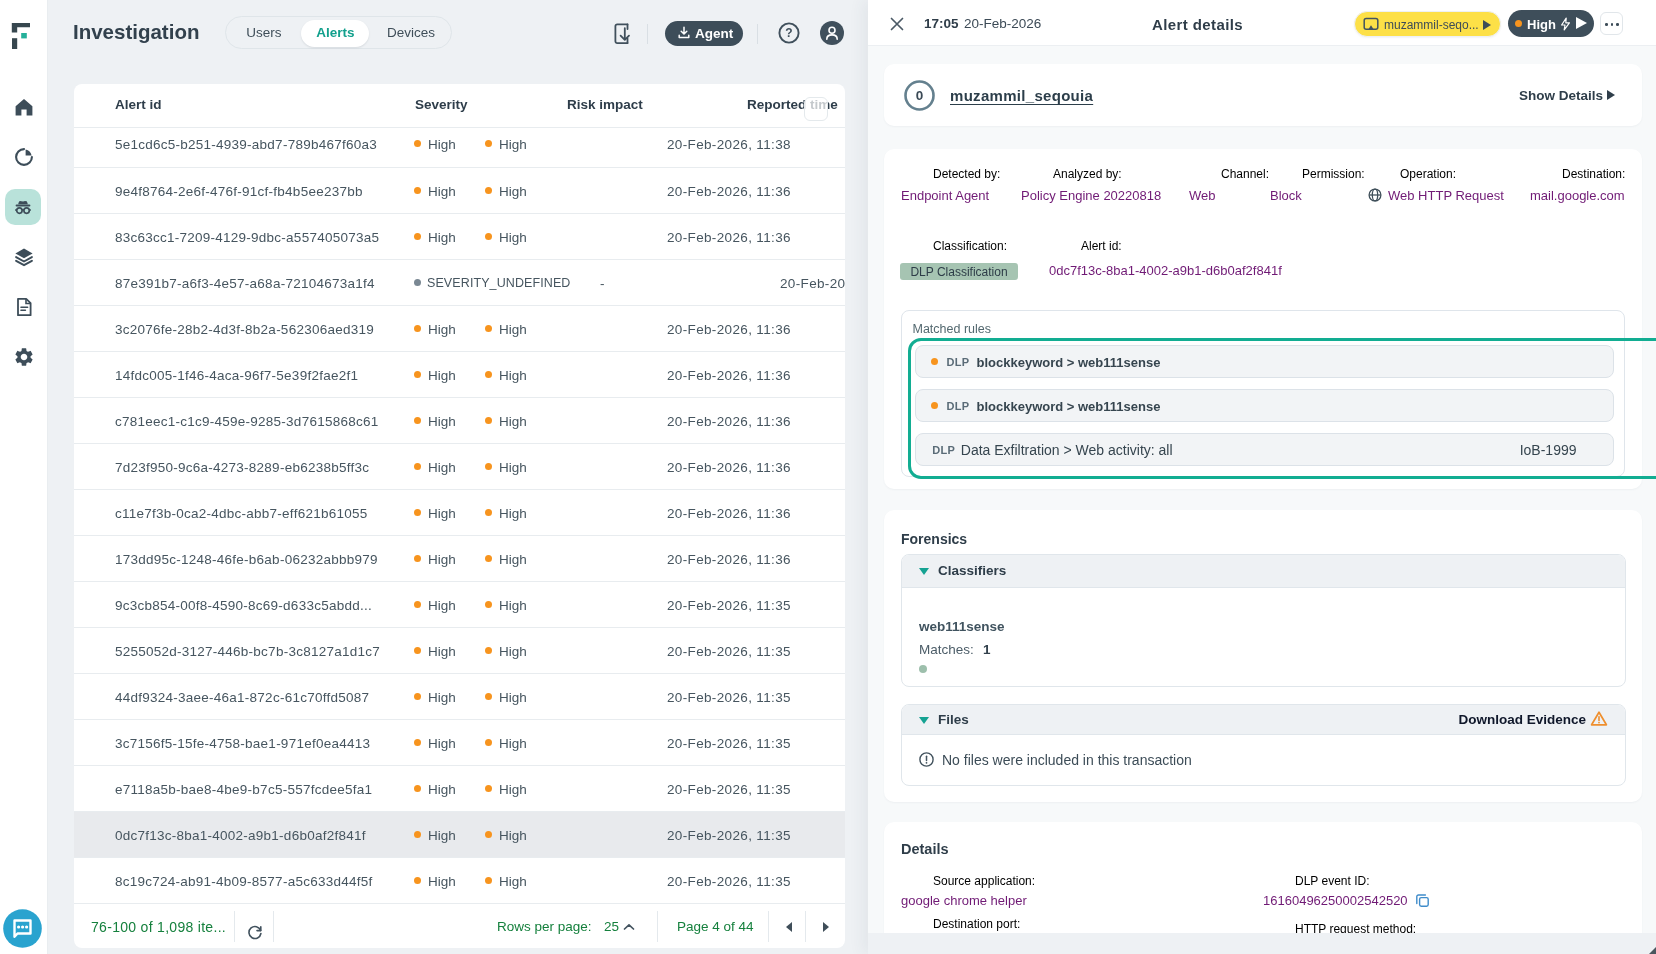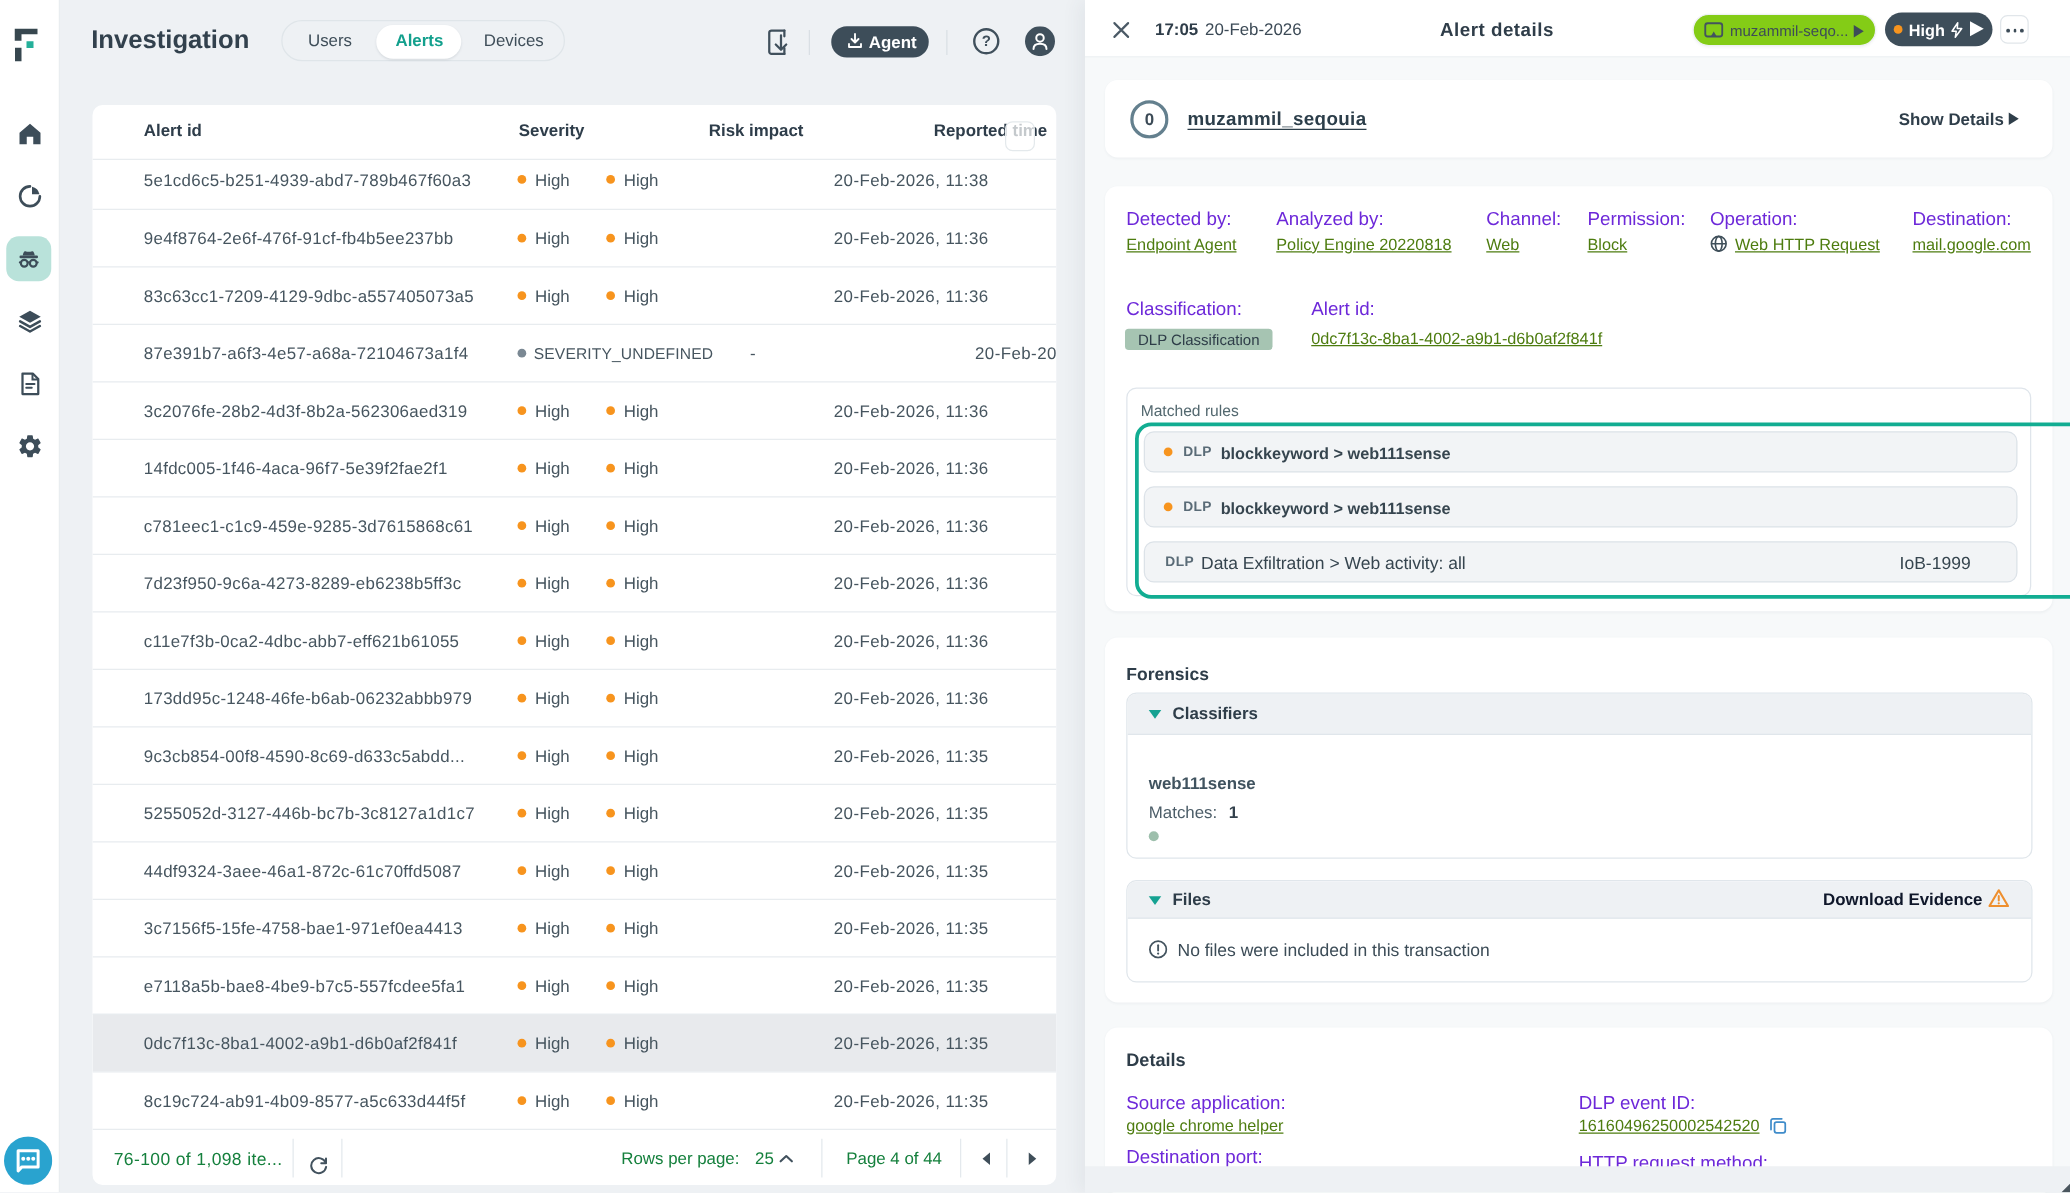--- a/index.html
+++ b/index.html
@@ -33,22 +33,22 @@
   .r1 .dot { top:12px; margin-top:0; }
 
   
   #tfoot { position:absolute; left:0; top:819px; width:770.5px; height:45px; border-top:1px solid #e8ecef; font-size:13.5px; color:#15803d; }
   .vsep { position:absolute; top:7px; height:31px; width:1px; background:#e4e9ed; }
 
   
   #panel { position:absolute; left:868px; top:0; width:788px; height:954px; background:#f7f9fa; box-shadow:-6px 0 14px rgba(50,65,80,0.06); }
   #phead { position:absolute; left:0; top:0; width:788px; height:46px; background:#fff; border-bottom:1px solid #eceff2; }
   .card { position:absolute; left:16px; width:757.5px; background:#fff; border-radius:10px; box-shadow:0 1px 2px rgba(60,75,90,0.05); }
-  .lbl { font-size:15px; color:#6d28d9; }
-  .val { font-size:13px; color:#4d7c0f;text-decoration:underline; }
+  .lbl { font-size:12px; color:#000000;margin-left:32px; }
+  .val { font-size:13px; color:#701a75; }
 </style>
 </head>
 <body>
 <div id="app">
 
   <div id="sidebar">
     <svg class="abs" style="left:11px;top:22px" width="20" height="28" viewBox="0 0 20 28">
       <path d="M0.8 0.9 H19 V5.3 H6.2 V10.6 H0.8 Z" fill="#37474f"></path>
       <rect x="10.2" y="11" width="5.6" height="5.4" fill="#25b09a"></rect>
       <rect x="1" y="16.2" width="5.2" height="10.8" fill="#37474f"></rect>
@@ -304,21 +304,21 @@
     <div id="phead"></div>
     <div id="pbody">
 
     <svg class="abs" style="left:22px;top:17px;z-index:5" width="14" height="14" viewBox="0 0 14 14">
       <path d="M1.5 1.5 L12.5 12.5 M12.5 1.5 L1.5 12.5" stroke="#4b5a66" stroke-width="1.7" stroke-linecap="round"></path>
     </svg>
     <span class="abs" style="left:56px;top:16px;font-size:13.5px;font-weight:700;color:#2f3d49;z-index:5">17:05</span>
     <span class="abs" style="left:96px;top:16px;font-size:13.5px;color:#3c4a56;z-index:5">20-Feb-2026</span>
     <span class="abs" style="left:284px;top:15.5px;font-size:15px;font-weight:600;color:#2f3d49;letter-spacing:0.4px;z-index:5">Alert details</span>
 
-    <div class="abs" style="left:486px;top:10.5px;width:147px;height:26px;background:#84cc16;border:1px solid #eef1f4;border-radius:13px;z-index:5;box-shadow:0 1px 2px rgba(60,75,90,0.06);">
+    <div class="abs" style="left:486px;top:10.5px;width:147px;height:26px;background:#fde047;border:1px solid #eef1f4;border-radius:13px;z-index:5;box-shadow:0 1px 2px rgba(60,75,90,0.06);">
       <svg class="abs" style="left:8px;top:5.5px" width="16" height="15" viewBox="0 0 16 15">
         <rect x="1.2" y="1.6" width="13.6" height="10.6" rx="2" fill="none" stroke="#43535f" stroke-width="1.5"></rect>
         <path d="M8 8.2 L10.4 12.1 H5.6 Z" fill="#43535f"></path>
       </svg>
       <span class="abs" style="left:29px;top:6px;font-size:12px;color:#3d4c58;">muzammil-seqo...</span>
       <div class="abs" style="left:128px;top:8px;width:0;height:0;border-top:5px solid transparent;border-bottom:5px solid transparent;border-left:8px solid #3d4c58;"></div>
     </div>
 
     <div class="abs" style="left:640px;top:10px;width:86px;height:27px;background:#3e4e5a;border-radius:13.5px;z-index:5;">
       <span class="dot o" style="left:7px;top:50%;margin-top:-3.5px;"></span>

